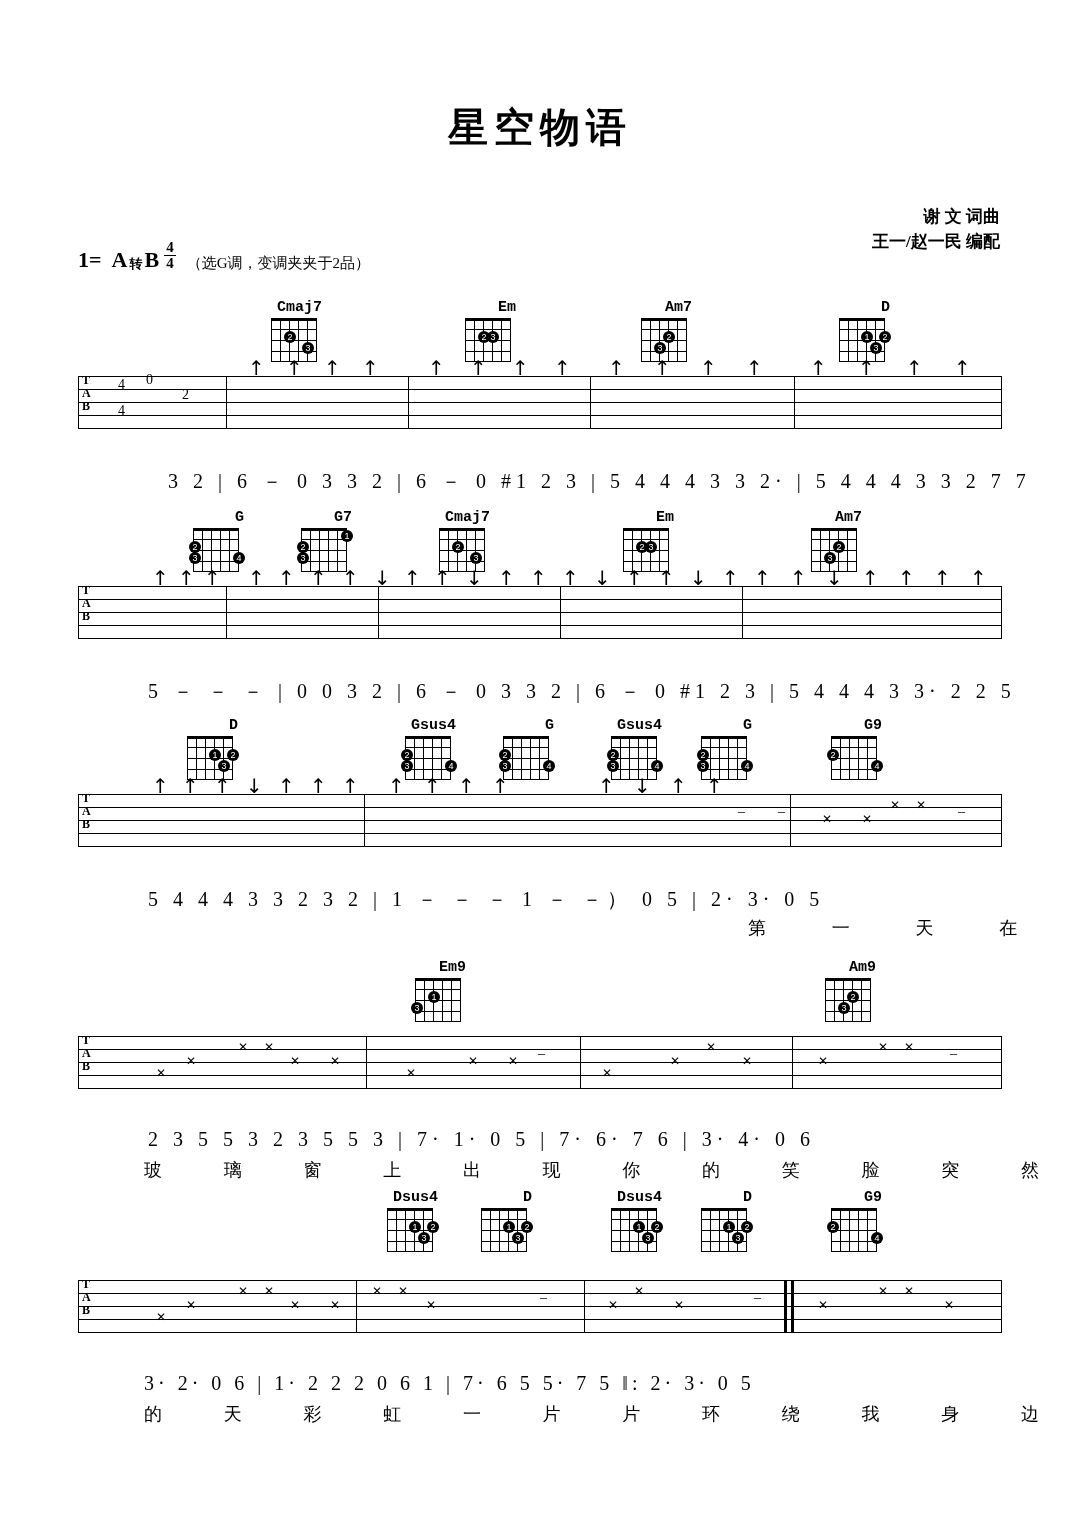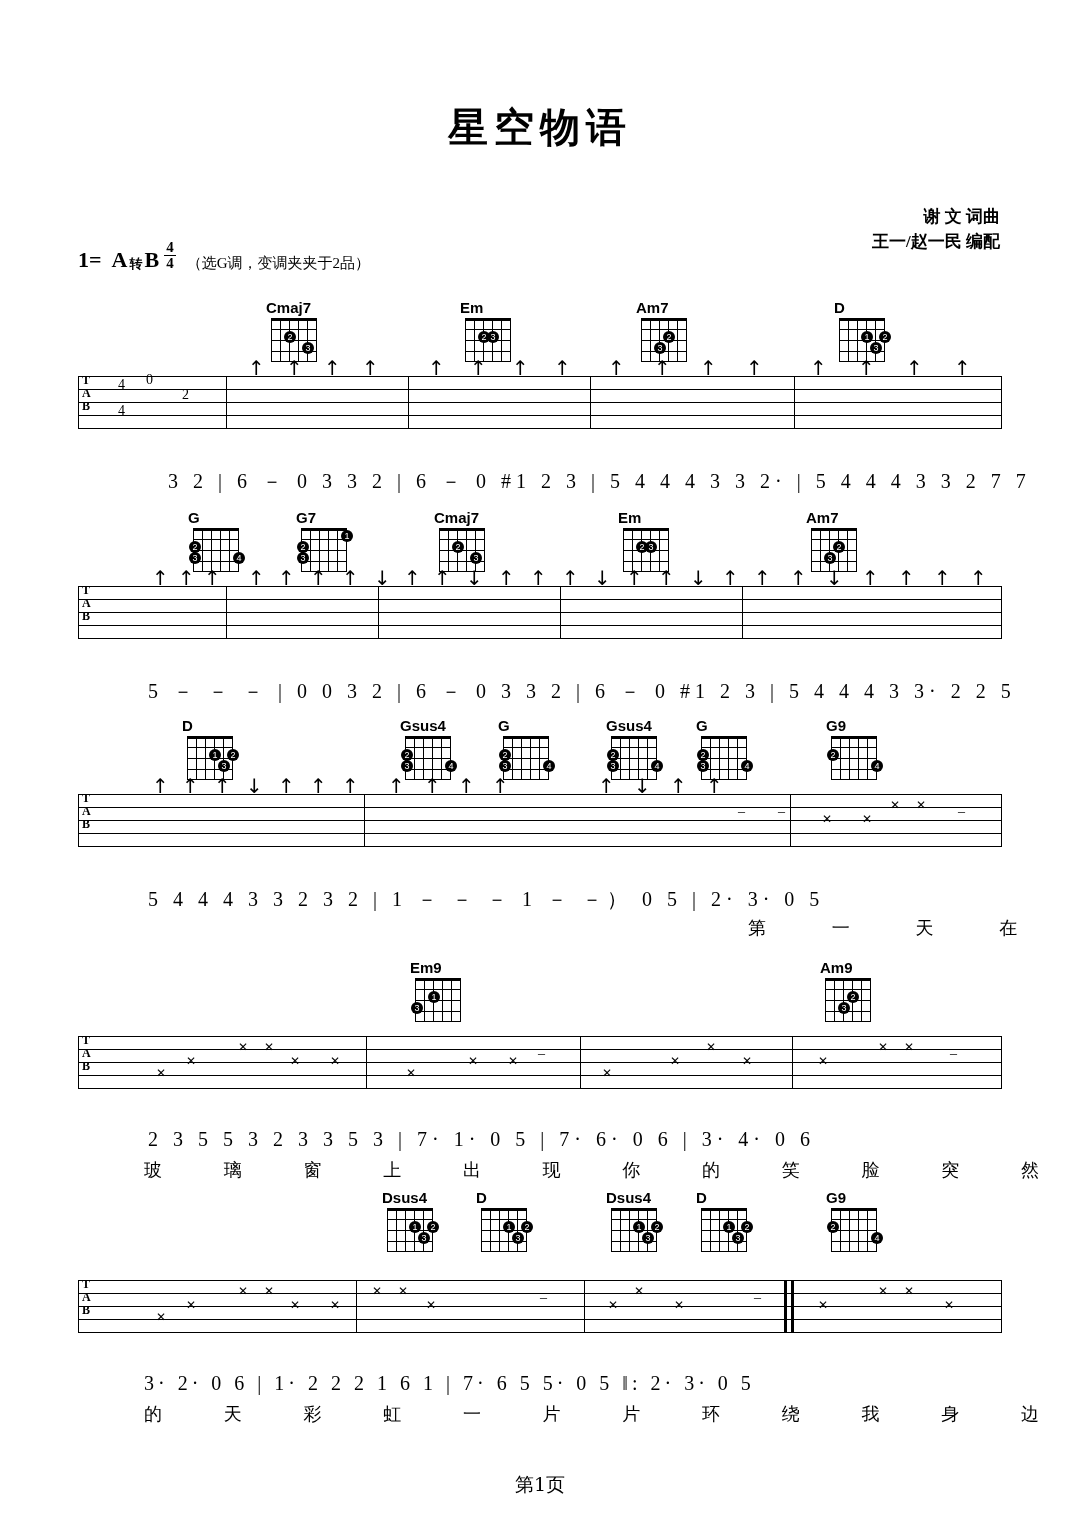--- a/index.html
+++ b/index.html
@@ -46,21 +46,21 @@
   .staff .line.l4{top:52px;}
   .staff .bar{position:absolute;top:0;width:1px;height:52px;background:#000;}
   .staff .bar.thick{width:2.5px;}
   .tabmark{
     position:absolute;left:4px;top:-2px;
     font-size:12px;font-weight:bold;line-height:13px;letter-spacing:0;
   }
 
   
   .chord{position:absolute;width:56px;}
-  .chord .nm{font-size:15px;font-weight:bold;text-align:left;line-height:16px;font-family:Liberation Sans, sans-serif;}
+  .chord .nm{font-size:15px;font-weight:bold;text-align:right;line-height:16px;font-family:Liberation Mono, monospace;}
   .grid{position:relative;width:46px;height:44px;margin:2px auto 0 auto;}
   .grid .nut{position:absolute;top:0;left:0;width:46px;height:2.5px;background:#000;}
   .grid .h{position:absolute;left:0;width:46px;height:1px;background:#000;}
   .grid .v{position:absolute;top:0;width:1px;height:44px;background:#000;}
   .dot{position:absolute;width:12px;height:12px;border-radius:50%;background:#000;color:#fff;
        font-size:9px;line-height:12px;text-align:center;font-family:"Liberation Sans",sans-serif;}
 
   
   .marks{position:absolute;left:0;top:0;width:924px;height:100%;pointer-events:none;}
   .arrow{position:absolute;font-size:20px;line-height:20px;font-family:"DejaVu Sans",sans-serif;}
@@ -584,21 +584,21 @@
         <span class="xm" style="left:664px;top:18px">✕</span>
         <span class="xm" style="left:740px;top:18px">✕</span>
         <span class="xm" style="left:800px;top:4px">✕</span>
         <span class="xm" style="left:826px;top:4px">✕</span>
         <span class="dash" style="left:460px;top:10px">–</span>
         <span class="dash" style="left:872px;top:10px">–</span>
       </div>
     </div>
 
     <div class="mel" style="left:0;top:168px;width:924px;position:absolute;">
-      <span style="position:absolute;left:70px;top:0;letter-spacing:5px;white-space:nowrap;">2 3 5 5 3  2 3 3 5 3 | 7· 1·  0 5 | 7· 6·  0 6 | 3·  4·  0 6</span>
+      <span style="position:absolute;left:70px;top:0;letter-spacing:5px;white-space:nowrap;">2 3 5 5 3  2 3 5 5 3 | 7· 1·  0 5 | 7· 6·  7 6 | 3·  4·  0 6</span>
     </div>
     <div class="lyr" style="left:0;top:198px;width:924px;position:absolute;">
       <span style="position:absolute;left:66px;top:0;letter-spacing:28px;white-space:nowrap;">玻 璃 窗 上 出 现 你 的 笑 脸 突 然 间 就 点 燃 我</span>
     </div>
   </div>
 
   <div class="system" style="top:1190px;">
     <div class="chord" style="left:304px;top:0;">
       <div class="nm">Dsus4</div>
       <div class="grid">
@@ -723,21 +723,20 @@
         <span class="xm" style="left:740px;top:18px">✕</span>
         <span class="xm" style="left:800px;top:4px">✕</span>
         <span class="xm" style="left:826px;top:4px">✕</span>
         <span class="xm" style="left:866px;top:18px">✕</span>
         <span class="dash" style="left:462px;top:10px">–</span>
         <span class="dash" style="left:676px;top:10px">–</span>
       </div>
     </div>
 
     <div class="mel" style="left:0;top:182px;width:924px;position:absolute;">
-      <span style="position:absolute;left:66px;top:0;letter-spacing:4px;white-space:nowrap;">3·  2·  0 6 | 1· 2 2 2  1 6 1 | 7· 6 5 5·  0 5 ‖: 2·  3·  0 5</span>
+      <span style="position:absolute;left:66px;top:0;letter-spacing:4px;white-space:nowrap;">3·  2·  0 6 | 1· 2 2 2  0 6 1 | 7· 6 5 5·  7 5 ‖: 2·  3·  0 5</span>
     </div>
     <div class="lyr" style="left:0;top:212px;width:924px;position:absolute;">
       <span style="position:absolute;left:66px;top:0;letter-spacing:28px;white-space:nowrap;">的 天 彩 虹 一 片 片 环 绕 我 身 边 这 些 年 无</span>
     </div>
   </div>
 
-  <div class="pagenum">第1页</div>
 </div>
 
 </body></html>

